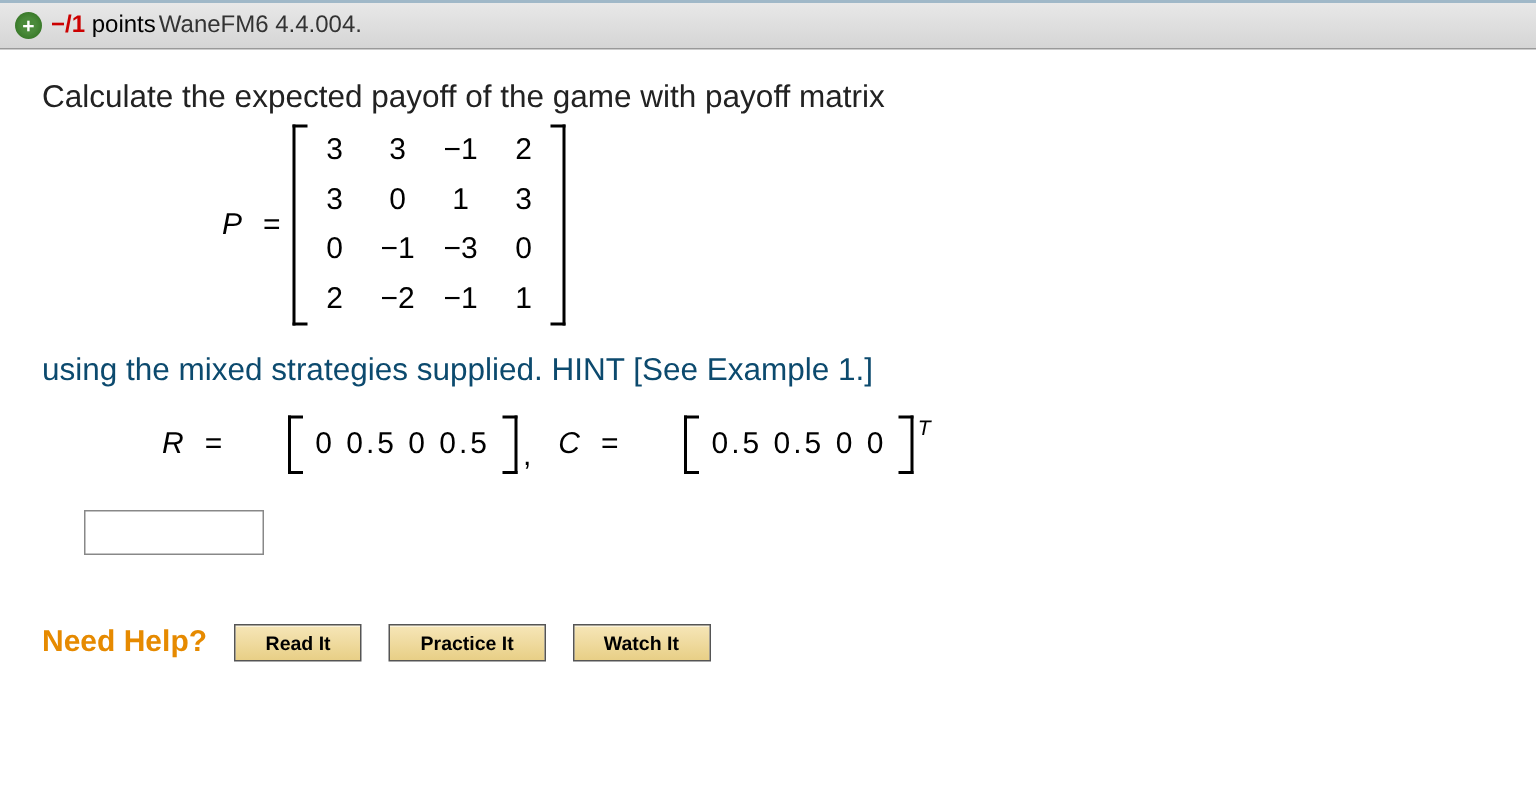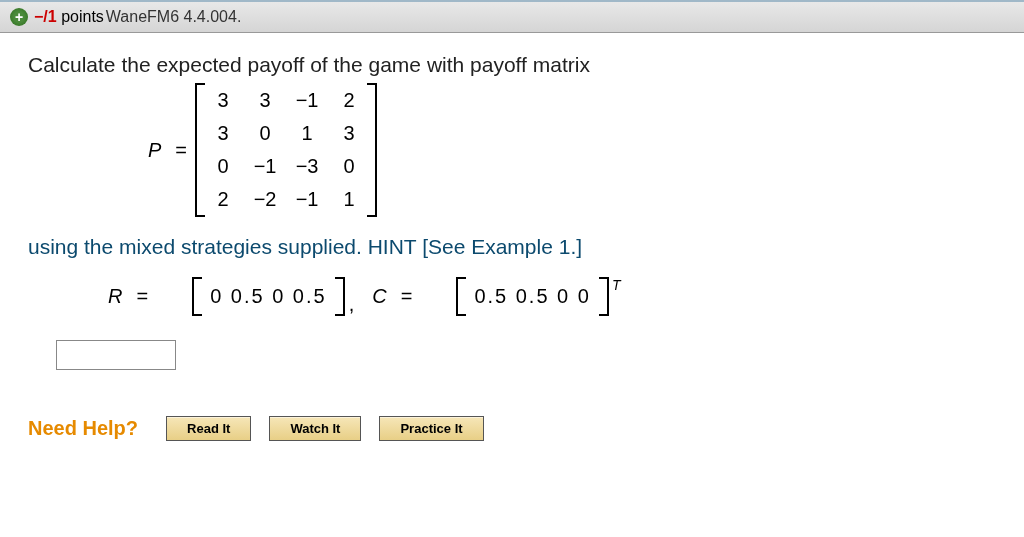--- a/index.html
+++ b/index.html
@@ -79,21 +79,21 @@
     .help-row {
       display: flex;
       align-items: center;
       gap: 18px;
       padding: 0 0 20px 28px;
     }
     .need-help {
       color: #e68a00;
       font-weight: bold;
       font-size: 20px;
-      margin-right: 10px;
+      margin-right: 0;
     }
     .help-btn {
       background: linear-gradient(to bottom, #f6e6b8, #e8cf86);
       border: 1px solid #555;
       padding: 4px 20px;
       font-size: 13px;
       font-weight: bold;
       color: #000;
       box-shadow: inset 0 1px 0 rgba(255,255,255,0.5);
       cursor: pointer;
@@ -158,15 +158,15 @@
     <span class="transpose-t">T</span>
   </div>
 
   <input type="text" class="answer-input" value="" style="">
 
 </div>
 
 <div class="help-row">
   <span class="need-help">Need Help?</span>
   <button class="help-btn">Read It</button>
+  <button class="help-btn">Practice It</button>
   <button class="help-btn">Watch It</button>
-  <button class="help-btn">Practice It</button>
 </div>
 
 </body></html>

